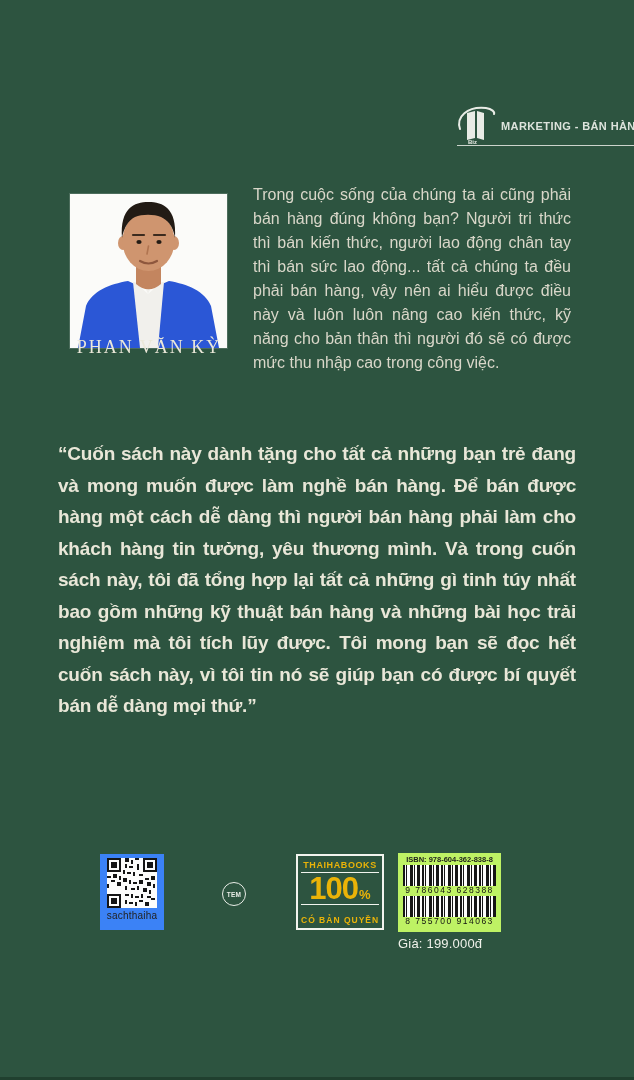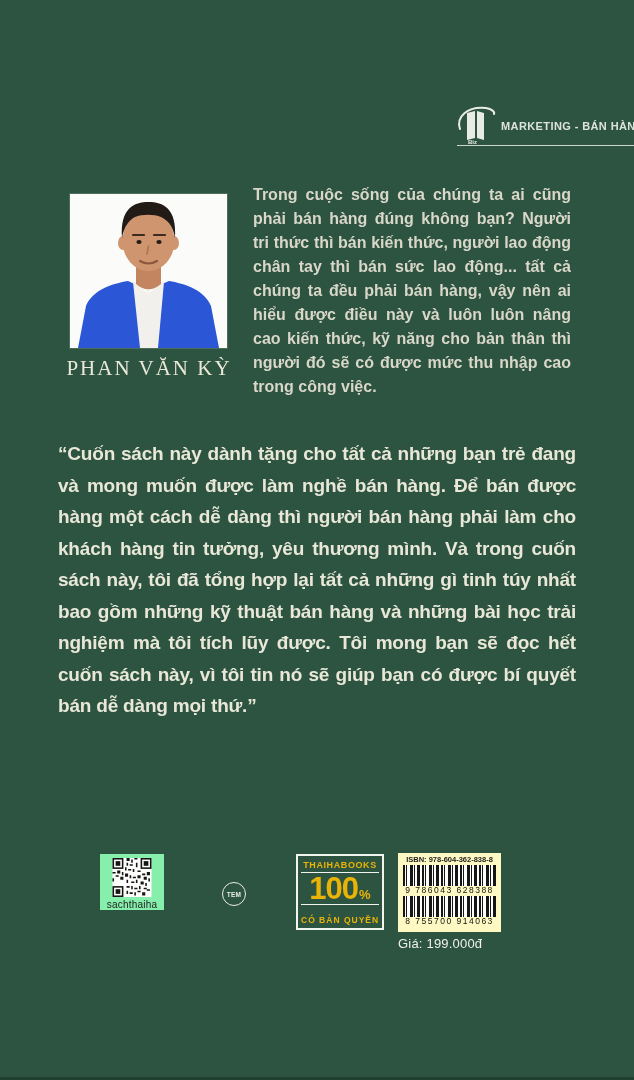--- a/index.html
+++ b/index.html
@@ -27,43 +27,43 @@
     position:absolute;left:457px;top:145px;width:177px;height:1px;
     background:#ccd4cc;
   }
 
   
   .photo-frame{
     position:absolute;left:70px;top:194px;width:157px;height:154px;
     background:#fbfbf9;box-shadow:0 0 0 1px rgba(255,255,255,.15);
   }
   .author-name{
-    position:absolute;left:50px;top:356px;width:198px;
+    position:absolute;left:50px;top:337px;width:198px;
     text-align:center;
     font-family:"Liberation Serif", serif;
-    font-size:21px;letter-spacing:2px;color:#ebe8d9;
+    font-size:18px;letter-spacing:2px;color:#ebe8d9;
     white-space:nowrap;
   }
 
   
   .intro{
     position:absolute;left:253px;top:183px;width:318px;
-    font-size:16px;line-height:24px;font-weight:bold;
+    font-size:16px;line-height:24px;font-weight:normal;
     color:#d9d7c9;text-align:justify;
   }
   .quote{
     position:absolute;left:58px;top:438px;width:518px;
     font-size:19px;line-height:31.5px;font-weight:bold;letter-spacing:-.2px;
     color:#e9e7d8;text-align:justify;
   }
 
   
   .qr-box{
-    position:absolute;left:100px;top:854px;width:64px;height:56px;
-    background:#86efac;display:flex;flex-direction:column;align-items:center;
+    position:absolute;left:100px;top:854px;width:64px;height:76px;
+    background:#3b82f6;display:flex;flex-direction:column;align-items:center;
     padding-top:4px;box-sizing:border-box;
   }
   .qr-box svg{width:50px;height:50px;}
   .qr-caption{font-size:10px;color:#222;margin-top:2px;letter-spacing:.2px;}
 
   .tem-stamp{
     position:absolute;left:222px;top:882px;width:22px;height:22px;
     border:1.5px solid #e9ede7;border-radius:50%;
     display:flex;align-items:center;justify-content:center;
     color:#e9ede7;font-size:6.5px;font-weight:bold;letter-spacing:.3px;
@@ -85,21 +85,21 @@
   .badge-100{font-size:31px;font-weight:900;line-height:1;letter-spacing:-1px;}
   .badge-pct{font-size:13px;font-weight:900;align-self:flex-end;margin:0 0 2px 1px;}
   .badge-bottom{
     font-size:8.5px;font-weight:bold;letter-spacing:1px;
     border-top:1.5px solid #f2f4ee;margin:0 3px;padding:10px 0 4px;
     white-space:nowrap;
   }
 
   .barcode-box{
     position:absolute;left:398px;top:853px;width:103px;height:79px;
-    background:#fef9c3;box-sizing:border-box;padding:2px 4px;
+    background:#bef264;box-sizing:border-box;padding:2px 4px;
     display:flex;flex-direction:column;align-items:center;
   }
   .isbn-label{font-size:7.5px;color:#1d1d1d;white-space:nowrap;font-weight:bold;}
   .bars{
     width:93px;height:21px;margin-top:1px;
     background:repeating-linear-gradient(90deg,
       #161616 0 2px,#fdfdfc 2px 3px,
       #161616 3px 4px,#fdfdfc 4px 7px,
       #161616 7px 10px,#fdfdfc 10px 11px,
       #161616 11px 12px,#fdfdfc 12px 14px,

